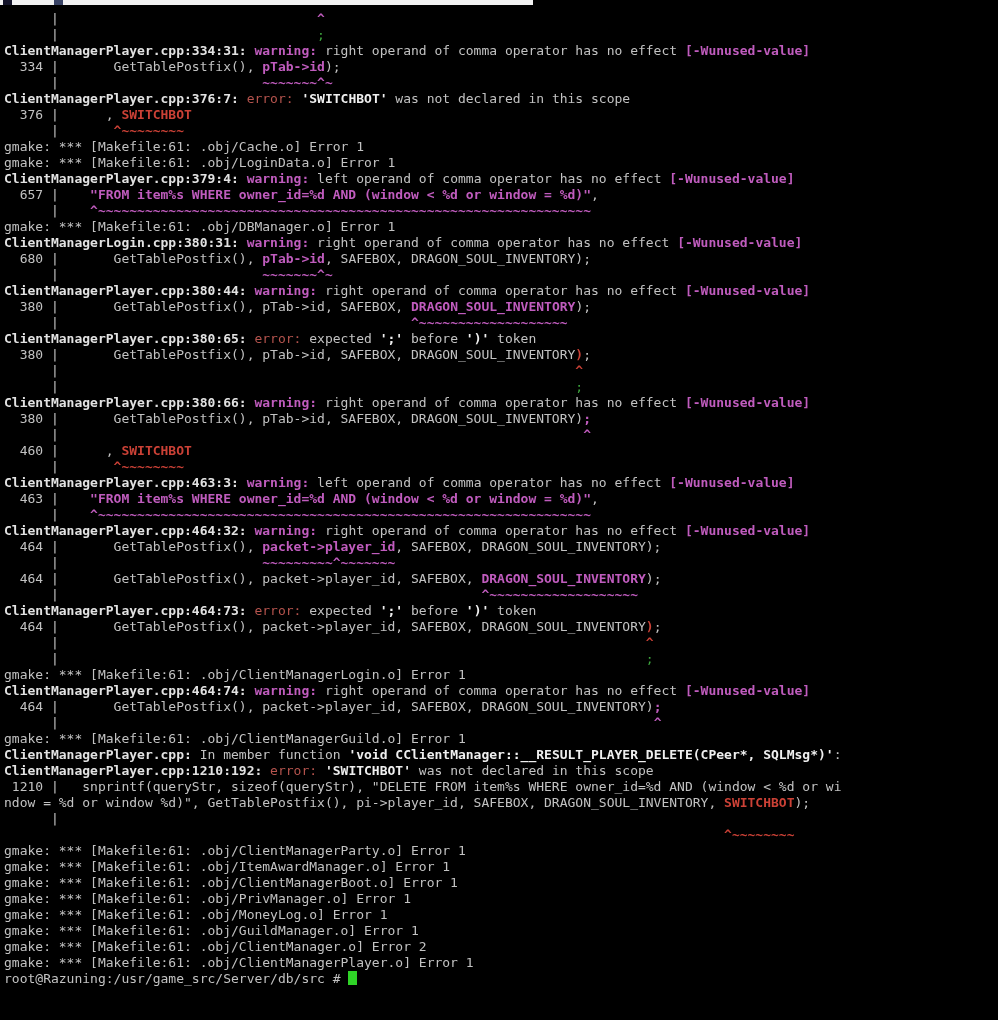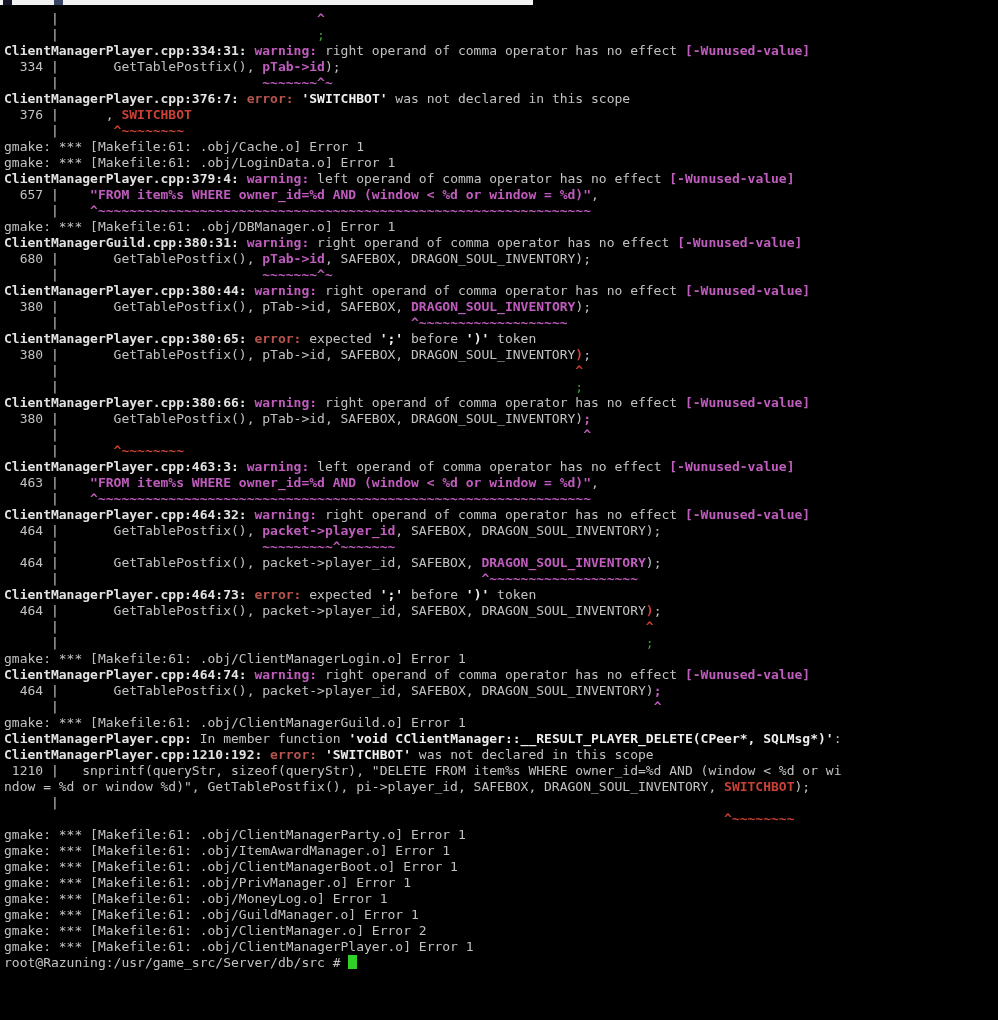--- a/index.html
+++ b/index.html
@@ -8,21 +8,21 @@
   .titlebar{position:absolute;top:0;left:0;width:533px;height:5px;background:var(--titlebar);}
   .titlebar .winicon{position:absolute;left:3px;top:0;width:9px;height:5px;background:#14142a;}
   .titlebar .titlefrag{position:absolute;left:54px;top:0;width:9px;height:5px;background:#3a4466;}
   .screen{position:absolute;top:5px;left:0;width:998px;height:1015px;background:#000;
           padding:6px 0 0 4px;box-sizing:border-box;}
   .row{white-space:pre;font-size:13px;line-height:16px;height:16px;color:var(--fg);}
   .c-fg{color:var(--fg);}
   .c-loc{color:var(--loc);font-weight:bold;}
   .c-wh{color:var(--wh);font-weight:bold;}
   .c-mag{color:var(--mag);font-weight:bold;}
-  .c-red{color:var(--red);font-weight:bold;}
+  .c-red{color:var(--red);font-weight:normal;}
   .c-red2{color:var(--red2);font-weight:bold;}
   .c-grn{color:var(--grn);}
   .cursor{display:inline-block;width:9px;height:14px;background:var(--cursor);vertical-align:-2px;}
 </style>
 </head>
 <body>
 
 <div class="titlebar">
   <div class="winicon"></div>
   <div class="titlefrag"></div>
@@ -37,33 +37,34 @@
       <div class="row"><span class="c-fg">      |                          </span><span class="c-mag">~~~~~~~^~</span></div>
       <div class="row"><span class="c-loc">ClientManagerPlayer.cpp:376:7: </span><span class="c-red">error:</span><span class="c-fg"> </span><span class="c-wh">'SWITCHBOT'</span><span class="c-fg"> was not declared in this scope</span></div>
       <div class="row"><span class="c-fg">  376 |      , </span><span class="c-red2">SWITCHBOT</span></div>
       <div class="row"><span class="c-fg">      |       </span><span class="c-red2">^~~~~~~~~</span></div>
       <div class="row"><span class="c-fg">gmake: *** [Makefile:61: .obj/Cache.o] Error 1</span></div>
       <div class="row"><span class="c-fg">gmake: *** [Makefile:61: .obj/LoginData.o] Error 1</span></div>
       <div class="row"><span class="c-loc">ClientManagerPlayer.cpp:379:4: </span><span class="c-mag">warning:</span><span class="c-fg"> left operand of comma operator has no effect </span><span class="c-mag">[-Wunused-value]</span></div>
       <div class="row"><span class="c-fg">  657 |    </span><span class="c-mag">"FROM item%s WHERE owner_id=%d AND (window &lt; %d or window = %d)"</span><span class="c-fg">,</span></div>
       <div class="row"><span class="c-fg">      |    </span><span class="c-mag">^~~~~~~~~~~~~~~~~~~~~~~~~~~~~~~~~~~~~~~~~~~~~~~~~~~~~~~~~~~~~~~~</span></div>
       <div class="row"><span class="c-fg">gmake: *** [Makefile:61: .obj/DBManager.o] Error 1</span></div>
-      <div class="row"><span class="c-loc">ClientManagerGuild.cpp:380:31: </span><span class="c-mag">warning:</span><span class="c-fg"> right operand of comma operator has no effect </span><span class="c-mag">[-Wunused-value]</span></div>
+      <div class="row"><span class="c-loc">ClientManagerLogin.cpp:380:31: </span><span class="c-mag">warning:</span><span class="c-fg"> right operand of comma operator has no effect </span><span class="c-mag">[-Wunused-value]</span></div>
       <div class="row"><span class="c-fg">  680 |       GetTablePostfix(), </span><span class="c-mag">pTab-&gt;id</span><span class="c-fg">, SAFEBOX, DRAGON_SOUL_INVENTORY);</span></div>
       <div class="row"><span class="c-fg">      |                          </span><span class="c-mag">~~~~~~~^~</span></div>
       <div class="row"><span class="c-loc">ClientManagerPlayer.cpp:380:44: </span><span class="c-mag">warning:</span><span class="c-fg"> right operand of comma operator has no effect </span><span class="c-mag">[-Wunused-value]</span></div>
       <div class="row"><span class="c-fg">  380 |       GetTablePostfix(), pTab-&gt;id, SAFEBOX, </span><span class="c-mag">DRAGON_SOUL_INVENTORY</span><span class="c-fg">);</span></div>
       <div class="row"><span class="c-fg">      |                                             </span><span class="c-mag">^~~~~~~~~~~~~~~~~~~~</span></div>
       <div class="row"><span class="c-loc">ClientManagerPlayer.cpp:380:65: </span><span class="c-red">error:</span><span class="c-fg"> expected </span><span class="c-wh">';'</span><span class="c-fg"> before </span><span class="c-wh">')'</span><span class="c-fg"> token</span></div>
       <div class="row"><span class="c-fg">  380 |       GetTablePostfix(), pTab-&gt;id, SAFEBOX, DRAGON_SOUL_INVENTORY</span><span class="c-red2">)</span><span class="c-fg">;</span></div>
       <div class="row"><span class="c-fg">      |                                                                  </span><span class="c-red2">^</span></div>
       <div class="row"><span class="c-fg">      |                                                                  </span><span class="c-grn">;</span></div>
       <div class="row"><span class="c-loc">ClientManagerPlayer.cpp:380:66: </span><span class="c-mag">warning:</span><span class="c-fg"> right operand of comma operator has no effect </span><span class="c-mag">[-Wunused-value]</span></div>
       <div class="row"><span class="c-fg">  380 |       GetTablePostfix(), pTab-&gt;id, SAFEBOX, DRAGON_SOUL_INVENTORY)</span><span class="c-mag">;</span></div>
       <div class="row"><span class="c-fg">      |                                                                   </span><span class="c-mag">^</span></div>
+      <div class="row"><span class="c-fg">  460 |      , </span><span class="c-red2">SWITCHBOT</span></div>
       <div class="row"><span class="c-fg">      |       </span><span class="c-red2">^~~~~~~~~</span></div>
       <div class="row"><span class="c-loc">ClientManagerPlayer.cpp:463:3: </span><span class="c-mag">warning:</span><span class="c-fg"> left operand of comma operator has no effect </span><span class="c-mag">[-Wunused-value]</span></div>
       <div class="row"><span class="c-fg">  463 |    </span><span class="c-mag">"FROM item%s WHERE owner_id=%d AND (window &lt; %d or window = %d)"</span><span class="c-fg">,</span></div>
       <div class="row"><span class="c-fg">      |    </span><span class="c-mag">^~~~~~~~~~~~~~~~~~~~~~~~~~~~~~~~~~~~~~~~~~~~~~~~~~~~~~~~~~~~~~~~</span></div>
       <div class="row"><span class="c-loc">ClientManagerPlayer.cpp:464:32: </span><span class="c-mag">warning:</span><span class="c-fg"> right operand of comma operator has no effect </span><span class="c-mag">[-Wunused-value]</span></div>
       <div class="row"><span class="c-fg">  464 |       GetTablePostfix(), </span><span class="c-mag">packet-&gt;player_id</span><span class="c-fg">, SAFEBOX, DRAGON_SOUL_INVENTORY);</span></div>
       <div class="row"><span class="c-fg">      |                          </span><span class="c-mag">~~~~~~~~~^~~~~~~~</span></div>
       <div class="row"><span class="c-fg">  464 |       GetTablePostfix(), packet-&gt;player_id, SAFEBOX, </span><span class="c-mag">DRAGON_SOUL_INVENTORY</span><span class="c-fg">);</span></div>
       <div class="row"><span class="c-fg">      |                                                      </span><span class="c-mag">^~~~~~~~~~~~~~~~~~~~</span></div>
       <div class="row"><span class="c-loc">ClientManagerPlayer.cpp:464:73: </span><span class="c-red">error:</span><span class="c-fg"> expected </span><span class="c-wh">';'</span><span class="c-fg"> before </span><span class="c-wh">')'</span><span class="c-fg"> token</span></div>

